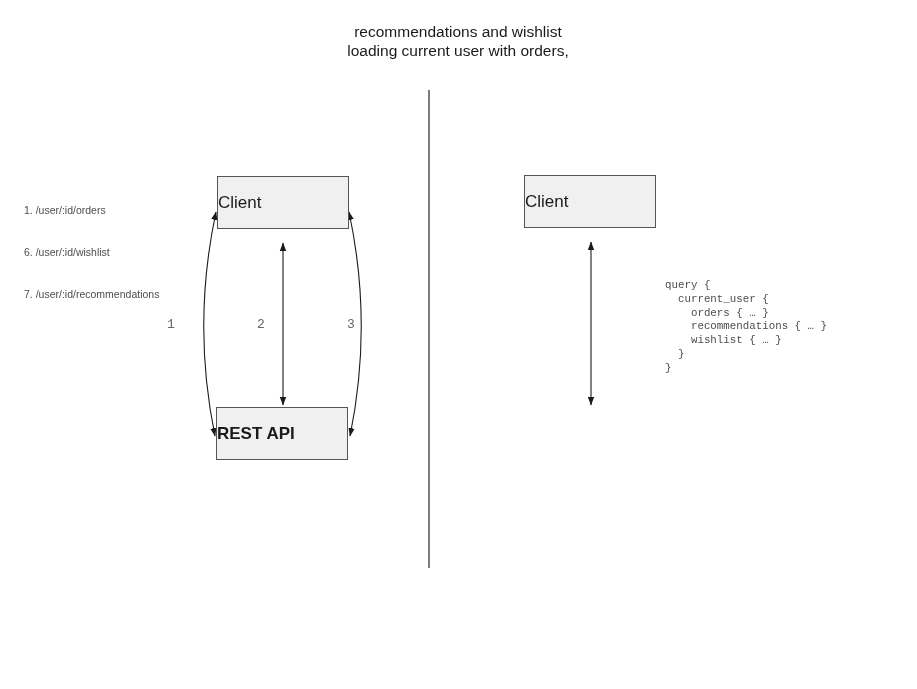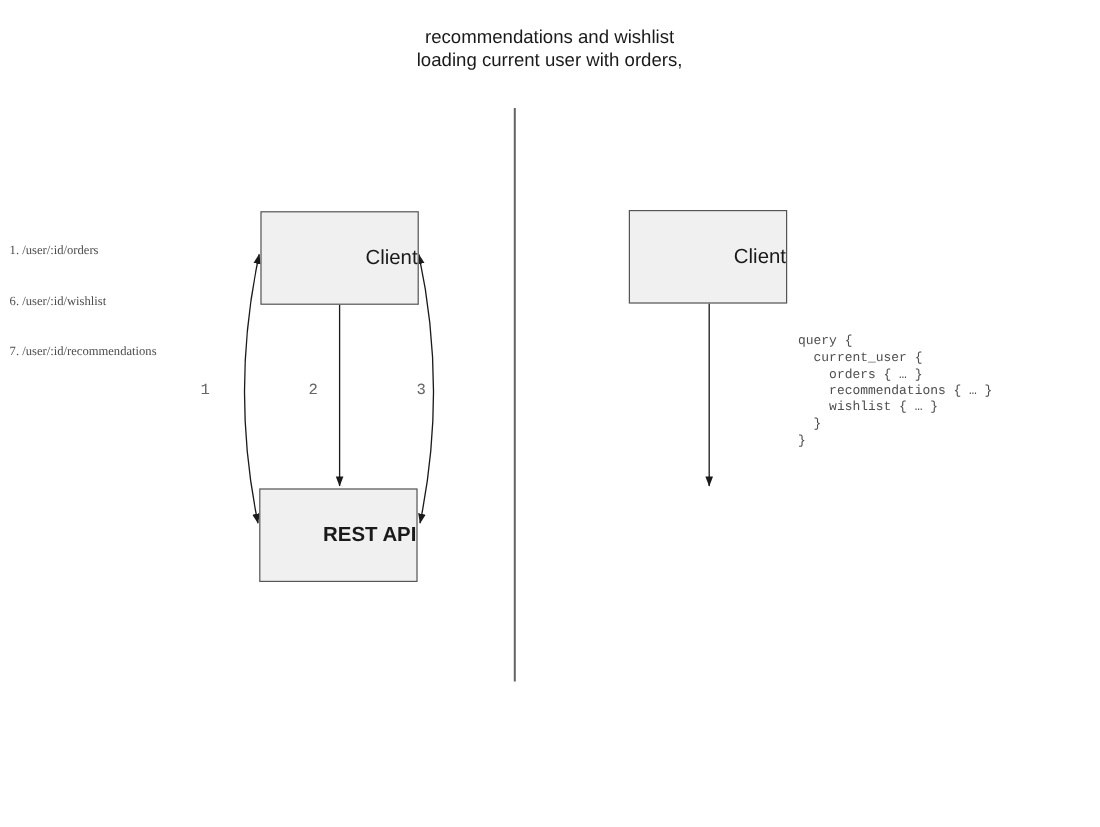--- a/index.html
+++ b/index.html
@@ -29,40 +29,40 @@
   .links {
     position: absolute;
     left: 0;
     top: 0;
     width: 917px;
     height: 689px;
   }
   .node {
     position: absolute;
     width: 132px;
-    height: 78px;
+    height: 53px;
     background: var(--box-fill, #f0f0f0);
     border: 1.5px solid var(--box-border, #555555);
     box-sizing: border-box;
     display: flex;
     align-items: center;
-    justify-content: flex-end;
+    justify-content: flex-start;
     font-size: 17px;
     color: #1a1a1a;
     font-family: "Liberation Sans", sans-serif;
   }
   .node-client-left  { left: 217px; top: 176px; }
   .node-rest         { left: 216px; top: 407px; font-weight: bold; }
   .node-client-right { left: 524px; top: 175px; }
   .node-graphql      { left: 524px; top: 407px; }
   .endpoints {
     position: absolute;
-    left: 8px;
+    left: 24px;
     top: 175px;
-    font-family: Liberation Serif, serif;
+    font-family: Liberation Sans, sans-serif;
     font-size: 10.5px;
     line-height: 14px;
     color: var(--code-text, #4d4d4d);
     white-space: pre;
   }
   .num {
     position: absolute;
     width: 14px;
     text-align: center;
     font-family: "Liberation Mono", monospace;

